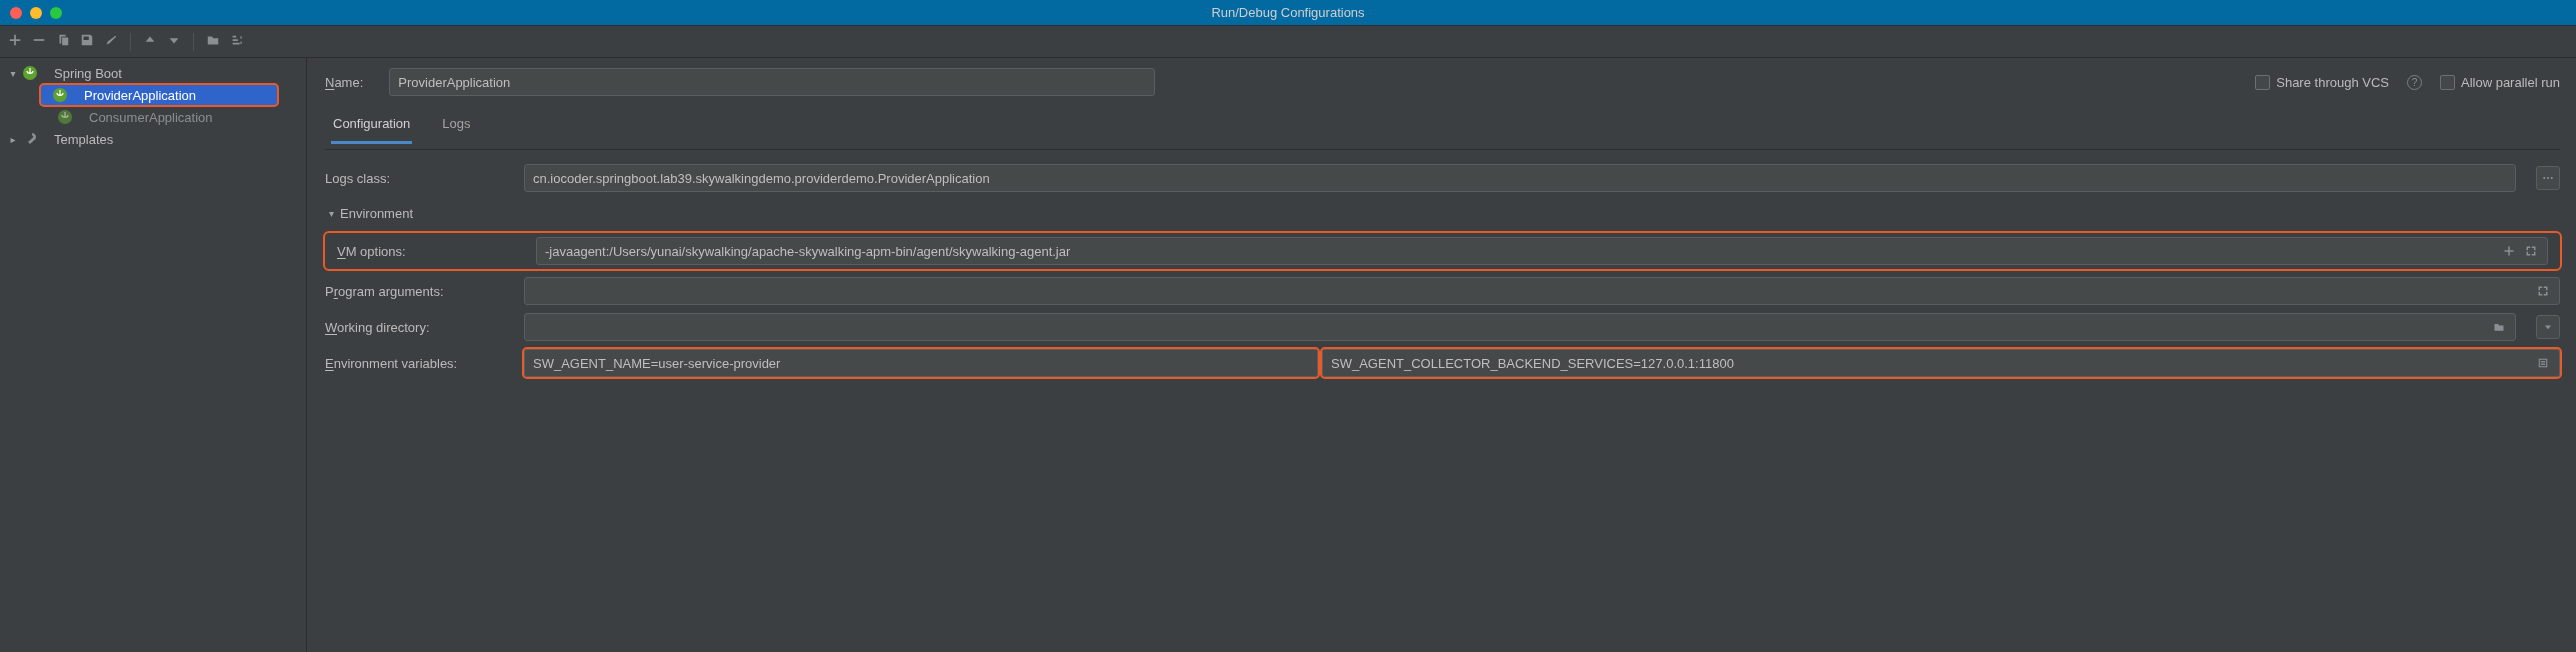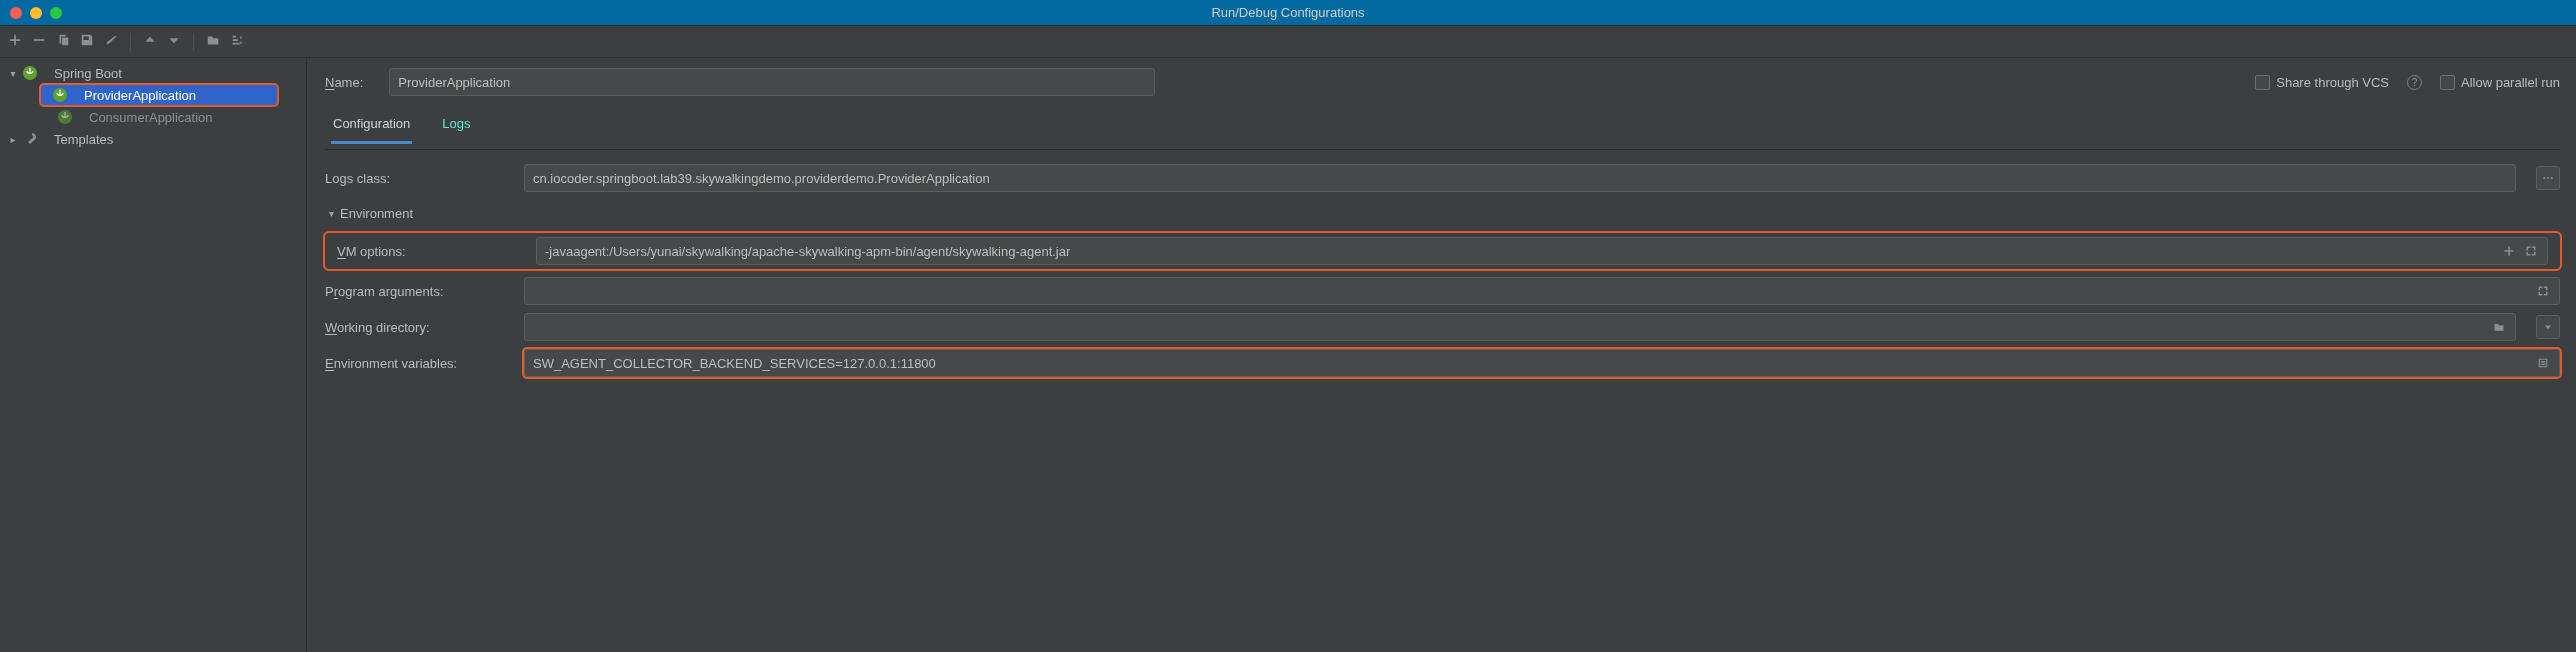--- a/index.html
+++ b/index.html
@@ -136,21 +136,21 @@
   .chk { display: flex; align-items: center; gap: 6px; }
   .chk-box {
     width: 15px; height: 15px; border:1px solid #6b7072; border-radius:2px; background:#43474a;
   }
   .help-icon {
     width: 15px; height: 15px; border:1px solid #7a8084; border-radius:50%;
     color:#8a9095; display:flex;align-items:center;justify-content:center; font-size:10px;
   }
 
   .tabs { display: flex; gap: 28px; padding-left: 6px; margin-top: 4px; }
-  .tab { padding: 6px 2px 10px 2px; color:#5eead4; font-size:13px; }
+  .tab { padding: 6px 2px 10px 2px; color:#a3a3a3; font-size:13px; }
   .tab.active { color:#d0d2d4; border-bottom: 3px solid #4a88c7; }
   .tabs-underline { height:1px; background:#2b2d2f; margin-top:-3px; margin-bottom:6px; }
 
   .env-header {
     display:flex; align-items:center; gap:6px; margin: 6px 0 4px 4px;
     color:#bbbbbb;
   }
   .env-chev { font-size:10px; color:#9a9fa3; }
 
   .hl { outline: 2px solid #e85b29; outline-offset: 0; border-radius: 4px; }
@@ -353,20 +353,23 @@
       <div class="field-btn">
         <svg viewBox="0 0 16 16">
             <path d="M4 6h8l-4 5z"></path>
           </svg>
       </div>
     </div>
 
     <div class="row">
       <div class="label"><span class="mn">E</span>nvironment variables:</div>
       <div class="env-split">
+        <div class="part a">
+          <span>SW_AGENT_NAME=user-service-provider</span>
+        </div>
         <div class="part b">
           <span>SW_AGENT_COLLECTOR_BACKEND_SERVICES=127.0.0.1:11800</span>
           <span class="tail" style="margin-left:auto;">
             <span class="inline-icon">
                 <svg viewBox="0 0 16 16">
                   <rect x="3" y="3" width="10" height="10" fill="none" stroke="#8a8f93" stroke-width="1.4"></rect>
                   <path d="M5 6h6M5 8h6M5 10h6" stroke="#8a8f93" stroke-width="1.2"></path>
                 </svg>
               </span>
           </span>

